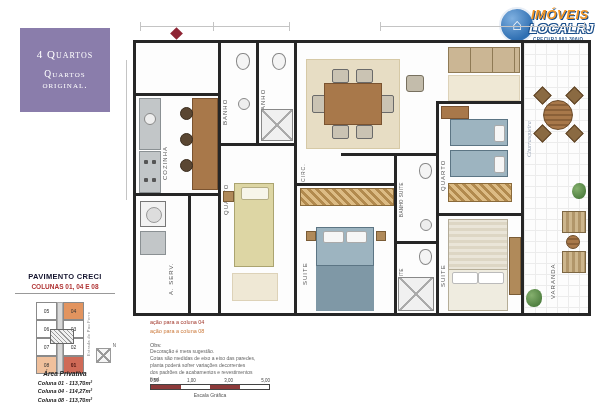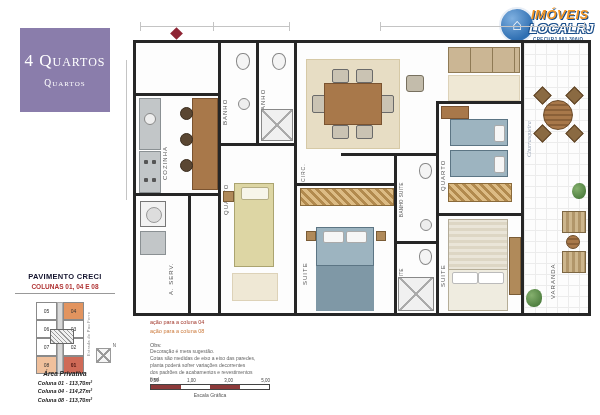--- a/index.html
+++ b/index.html
@@ -3,21 +3,21 @@
 <meta charset="utf-8">
 <style>
   html,body{margin:0;padding:0}
   body{width:600px;height:415px;position:relative;overflow:hidden;background:#fff;
        font-family:"Liberation Sans",sans-serif;color:#222}
   .abs{position:absolute}
   
   #promo{left:20px;top:28px;width:90px;height:84px;background:#8a7dab;color:#fff;
          font-family:"Liberation Serif",serif;text-align:center;display:flex;
          flex-direction:column;justify-content:center;line-height:1.25}
-  #promo .big{font-size:17px;font-variant:small-caps;letter-spacing:1px}
+  #promo .big{font-size:11px;font-variant:small-caps;letter-spacing:1px}
   #promo .sml{font-size:9.5px;font-variant:small-caps;letter-spacing:1px}
   #promo .gap{height:7px}
   
   #logo{left:499px;top:5px;width:98px;height:46px}
   #globe{left:0;top:2px;width:32px;height:32px;border-radius:50%;
          background:radial-gradient(circle at 35% 30%,#7fb0e0,#2f6fb2 70%);
          color:#fff;display:flex;align-items:center;justify-content:center;
          font-size:16px;border:2px solid #e8eef6}
   #logo .t1{left:32px;top:2px;font-size:13px;font-weight:bold;font-style:italic;color:#f29422;
             letter-spacing:.5px;text-shadow:1px 1px 0 #1a4e8a}
@@ -125,20 +125,21 @@
       background:linear-gradient(90deg,#8c3a3a 0 25%,#fff 25% 50%,#8c3a3a 50% 75%,#fff 75% 100%)}
   #scale .cap{text-align:center;font-size:5px;color:#555;margin-top:2px}
 </style>
 </head>
 <body>
 
 <div id="promo" class="abs">
   <div class="big">4 Quartos</div>
   <div class="gap"></div>
   <div class="sml">Quartos</div>
+  <div class="sml">original.</div>
 </div>
 
 <div id="logo" class="abs">
   <div id="globe" class="abs">⌂</div>
   <div class="abs t1">IMÓVEIS</div>
   <div class="abs t2">LOCALRJ</div>
   <div class="abs t3">CRECI/RJ 001.306/O</div>
 </div>
 
 <div class="dim" style="left:140px;top:26px;width:150px;height:1px"></div>

